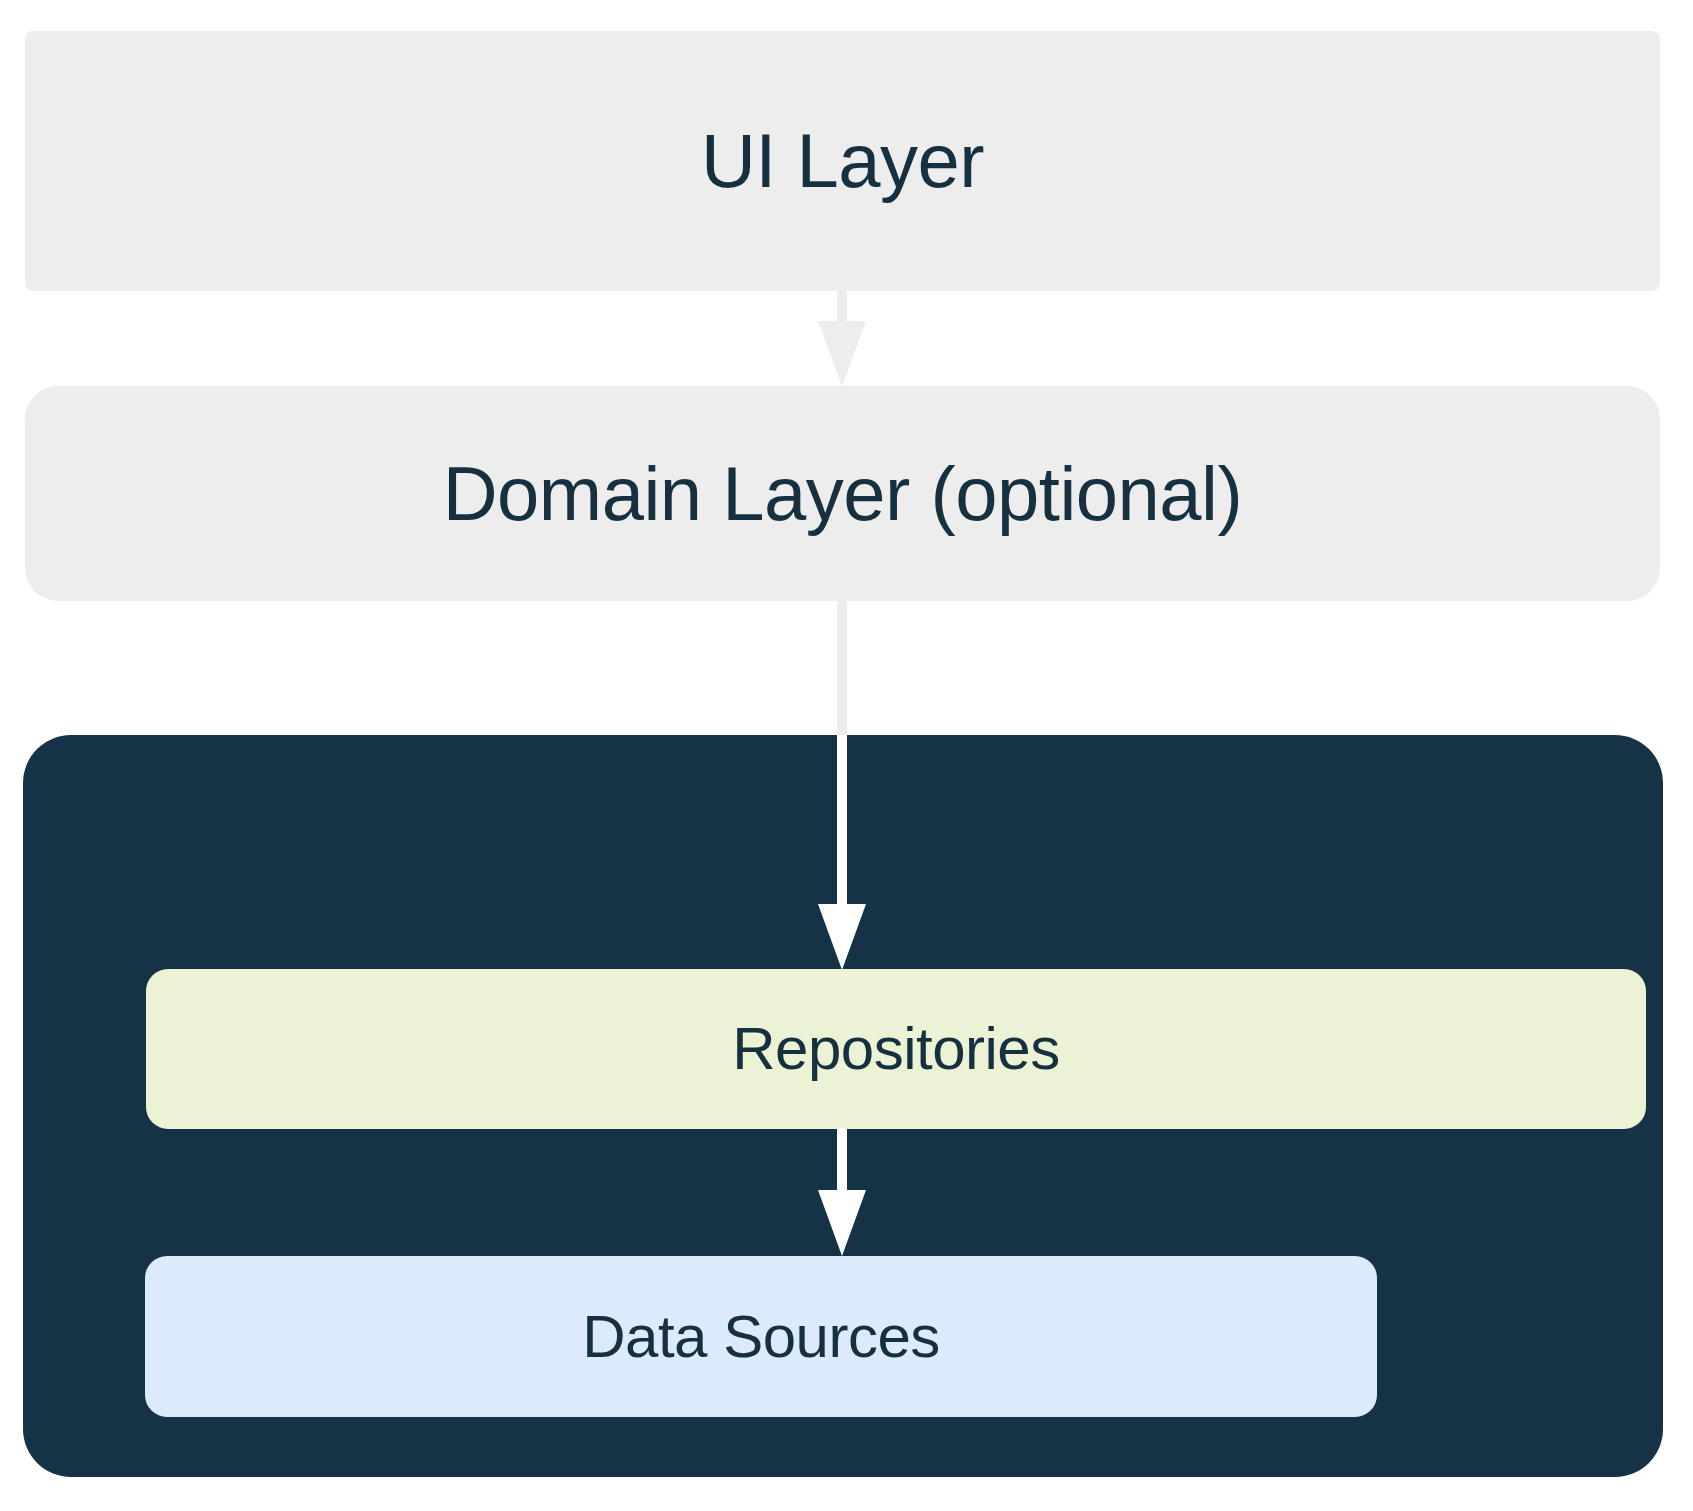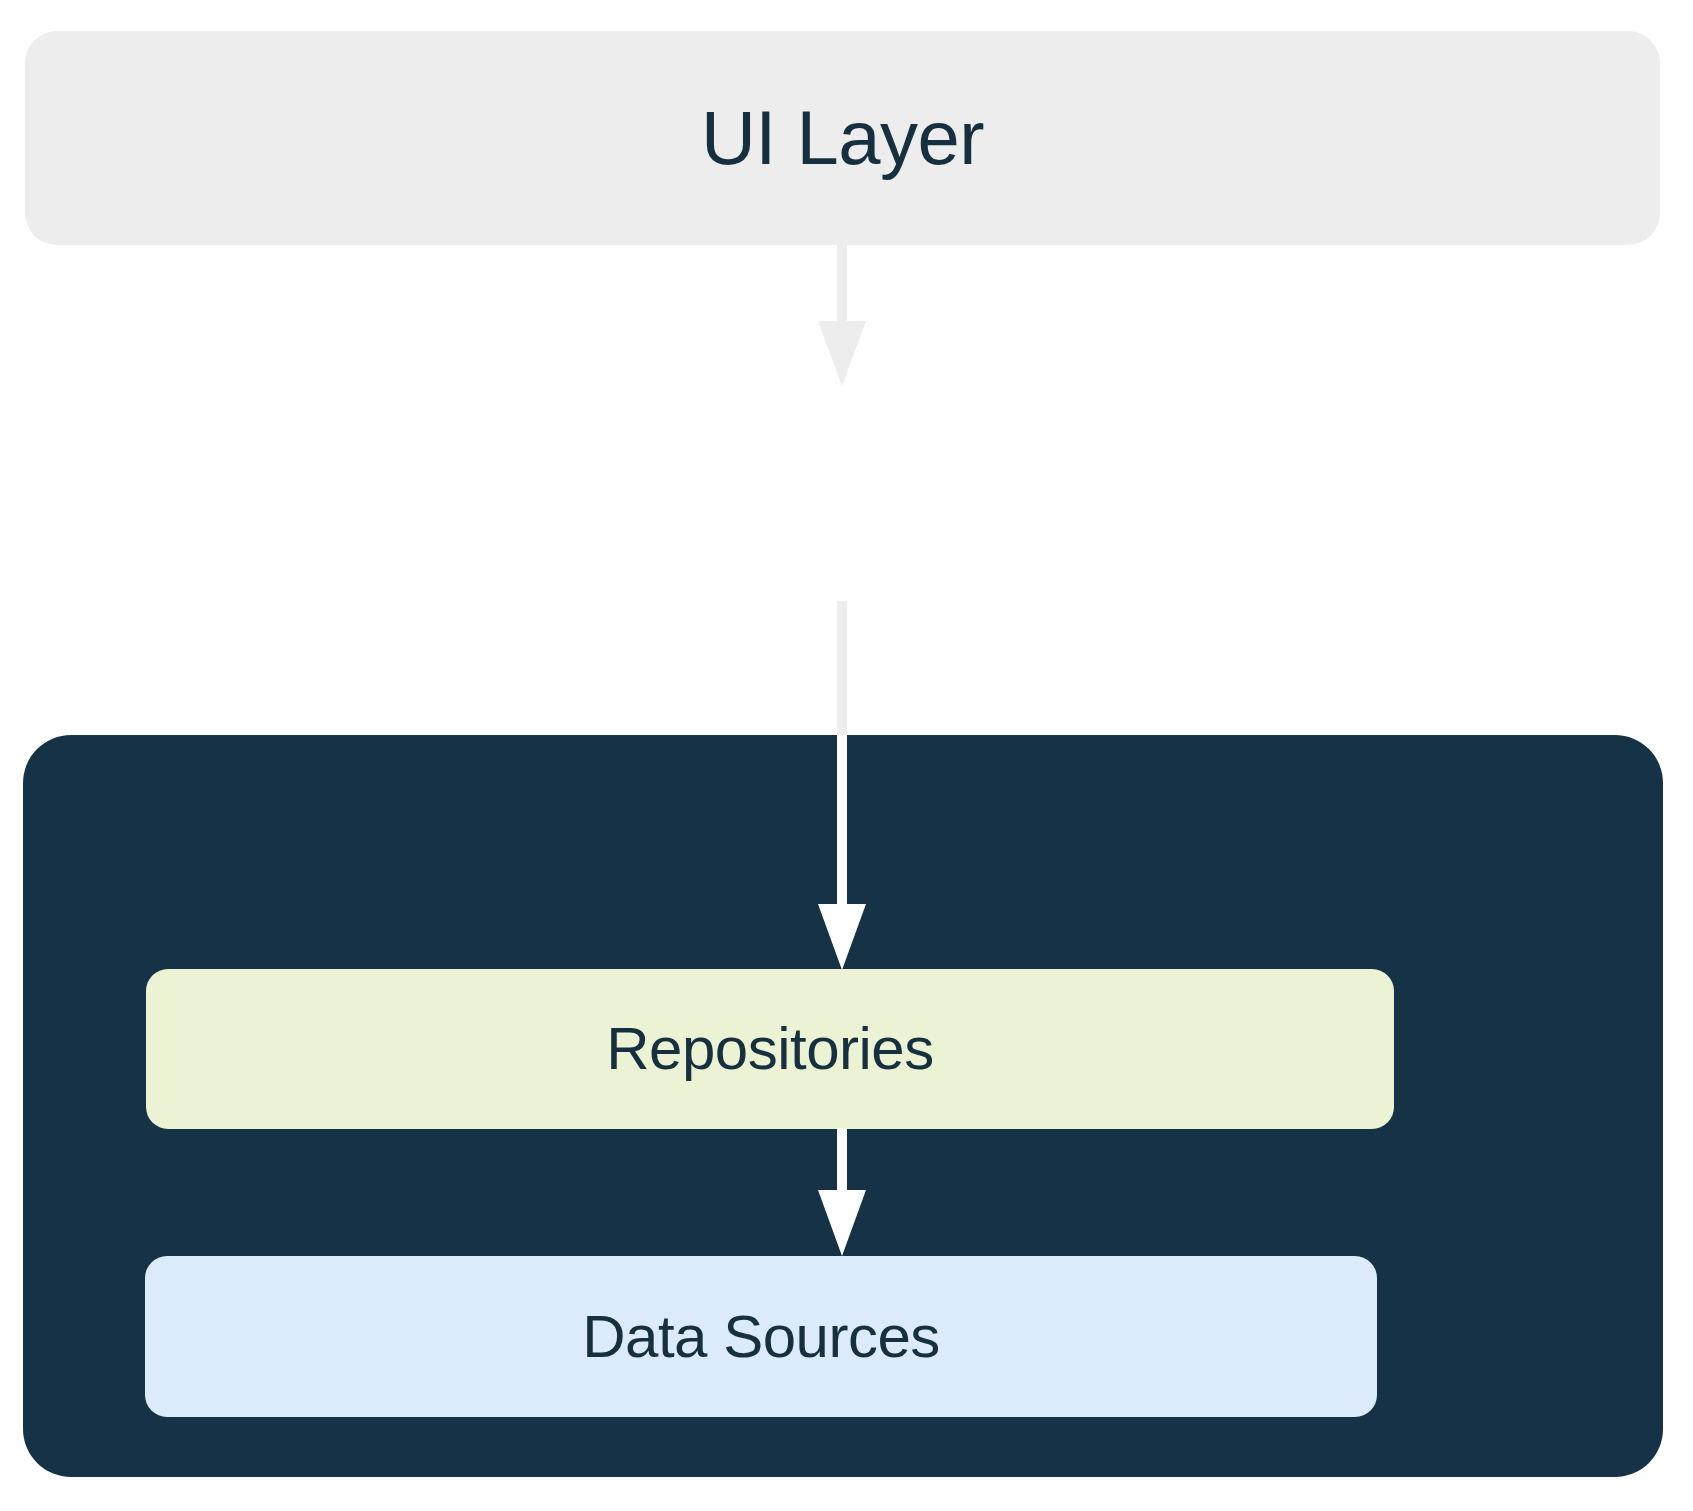--- a/index.html
+++ b/index.html
@@ -31,23 +31,23 @@
     letter-spacing: -0.5px;
     line-height: 1;
     white-space: nowrap;
   }
 
   
   #ui-layer {
     left: 25px;
     top: 31px;
     width: 1635px;
-    height: 214px;
+    height: 260px;
     background: #EDEDED;
-    border-radius: 32px;
+    border-radius: 8px;
   }
   #ui-layer .layer-label {
     color: #16303F;
     font-size: 76px;
   }
 
   
   #domain-layer {
     left: 25px;
     top: 386px;
@@ -79,21 +79,21 @@
     font-size: 76px;
     line-height: 1;
     letter-spacing: -0.5px;
     white-space: nowrap;
   }
 
   
   #repositories-box {
     left: 146px;
     top: 969px;
-    width: 1248px;
+    width: 1500px;
     height: 160px;
     background: #ECF3D4;
     border-radius: 22px;
   }
   #repositories-box .layer-label {
     color: #16303F;
     font-size: 60px;
   }
 
   
@@ -155,20 +155,23 @@
 
   <div class="layer-box" id="ui-layer">
     <span class="layer-label">UI Layer</span>
   </div>
 
   <div class="arrow" id="arrow-ui-to-domain">
     <div class="arrow-stem"></div>
     <div class="arrow-head"></div>
   </div>
 
+  <div class="layer-box" id="domain-layer">
+    <span class="layer-label">Domain Layer (optional)</span>
+  </div>
 
   <div class="arrow arrow-stem" id="arrow-domain-stem-outer"></div>
 
   <div class="layer-box" id="data-layer">
     <div id="data-layer-title">Data Layer</div>
   </div>
 
   <div class="arrow" id="arrow-domain-to-repo">
     <div class="arrow-stem"></div>
     <div class="arrow-head"></div>

